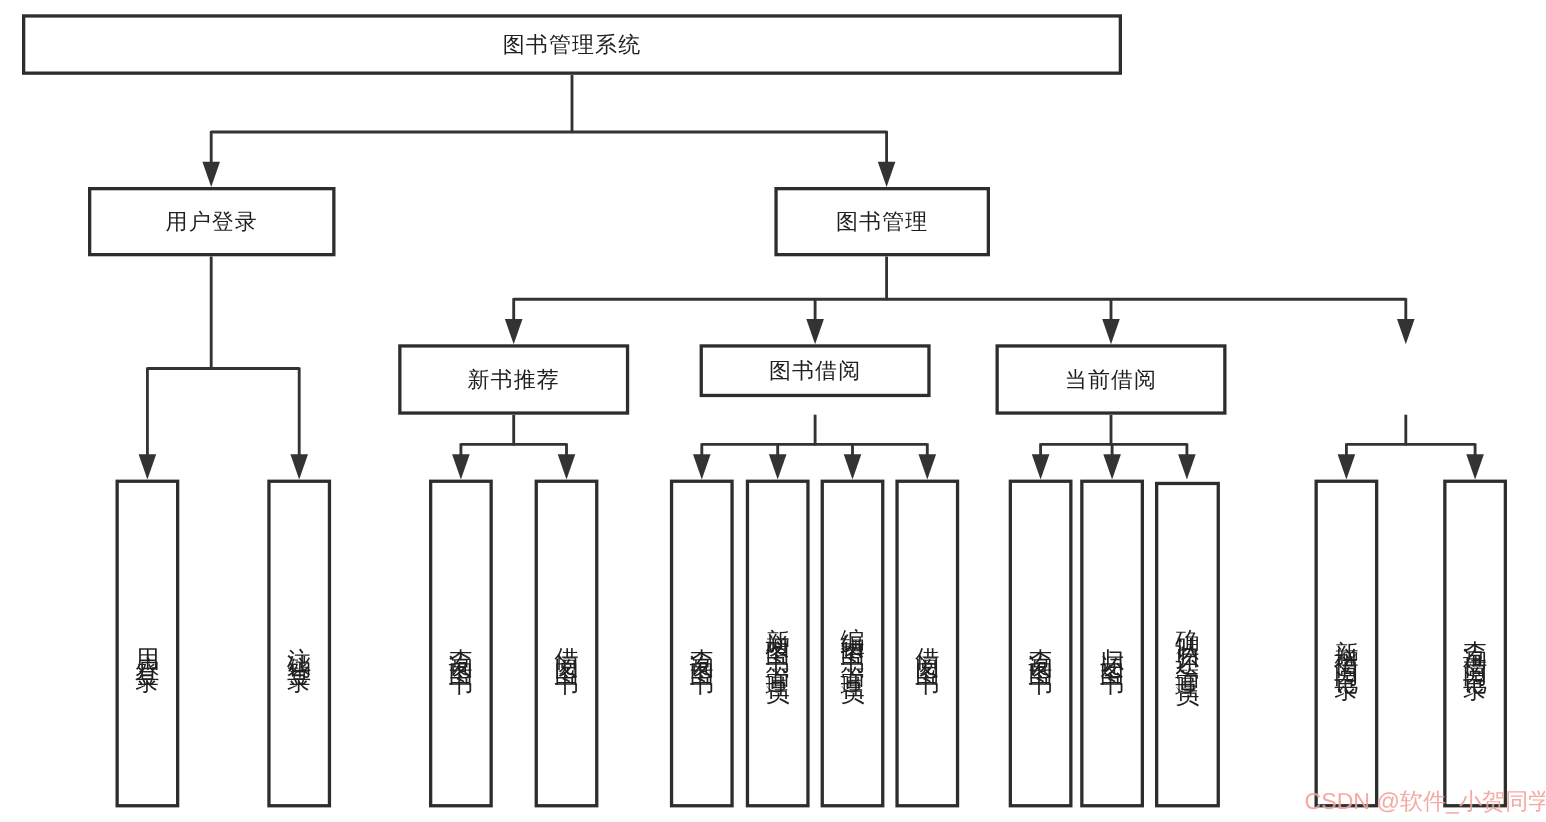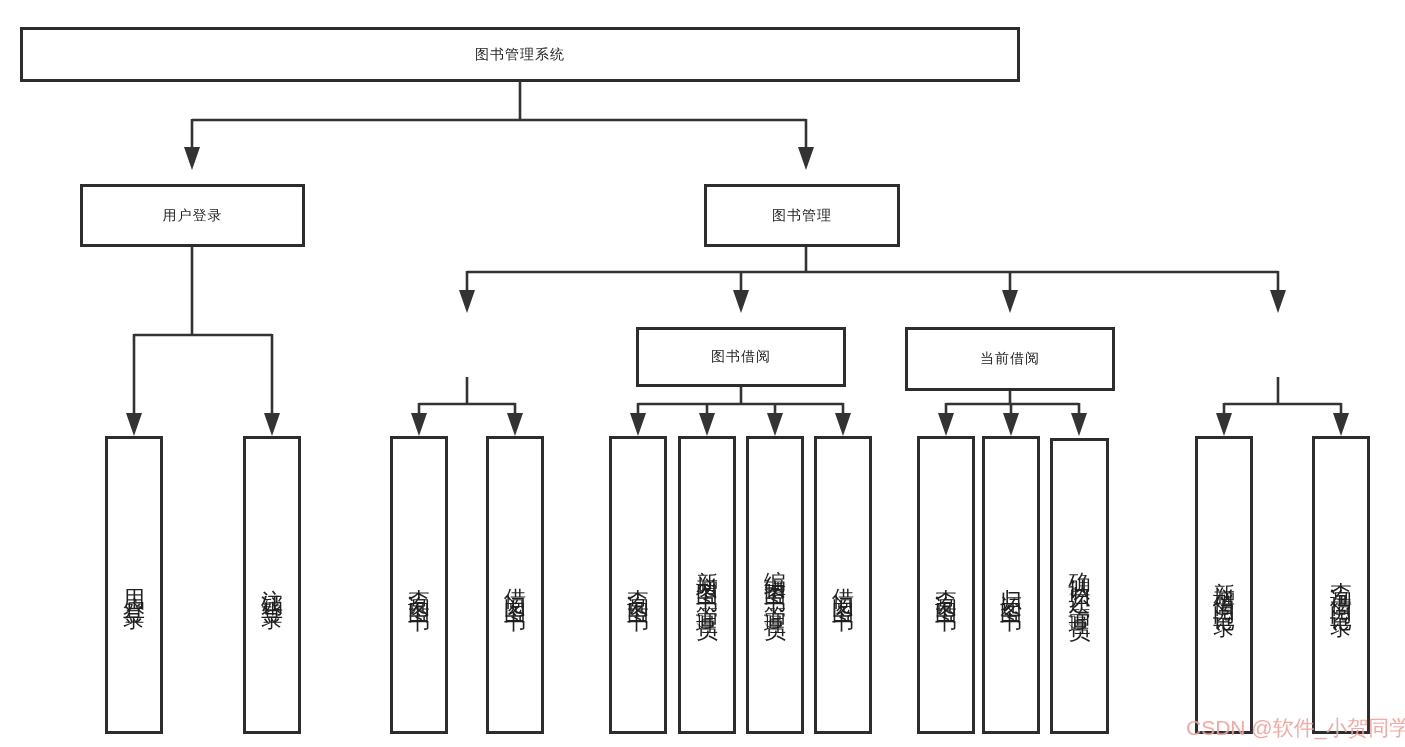--- a/index.html
+++ b/index.html
@@ -22,23 +22,22 @@
     box-sizing: border-box;
     border: 3px solid #2d2d2d;
     background: #ffffff;
     color: #1f1f1f;
     display: flex;
     align-items: center;
     justify-content: center;
     z-index: 2;
   }
   .node.h {
-    font-size: 14px;
+    font-size: 20px;
     letter-spacing: 1px;
-    margin-top: 14px;
   }
   .node.v {
     font-size: 22px;
     writing-mode: vertical-rl;
     text-orientation: mixed;
     letter-spacing: 0.32em;
     line-height: 1;
     padding: 6px 0;
   }
   #watermark {
@@ -124,21 +123,22 @@
       <polygon points="1224,436 1216,413 1232,413"></polygon>
       <polygon points="1341,436 1333,413 1349,413"></polygon>
     </g>
   </svg>
 
   <div class="node h" style="left:20px; top:13px; width:1000px; height:55px">图书管理系统</div>
 
   <div class="node h" style="left:80px; top:170px; width:225px; height:63px">用户登录</div>
   <div class="node h" style="left:704px; top:170px; width:196px; height:63px">图书管理</div>
 
-  <div class="node h" style="left:636px; top:313px; width:210px; height:60px">图书借阅</div>
+  <div class="node h" style="left:362px; top:313px; width:210px; height:64px">新书推荐</div>
+  <div class="node h" style="left:636px; top:313px; width:210px; height:48px">图书借阅</div>
   <div class="node h" style="left:905px; top:313px; width:210px; height:64px">当前借阅</div>
 
   <div class="node v" style="left:105px; top:436px; width:58px; height:298px">用户登录</div>
   <div class="node v" style="left:243px; top:436px; width:58px; height:298px">注销登录</div>
 
   <div class="node v" style="left:390px; top:436px; width:58px; height:298px">查询图书</div>
   <div class="node v" style="left:486px; top:436px; width:58px; height:298px">借阅图书</div>
 
   <div class="node v" style="left:609px; top:436px; width:58px; height:298px">查询图书</div>
   <div class="node v" style="left:678px; top:436px; width:58px; height:298px">新增图书（管理员）</div>

